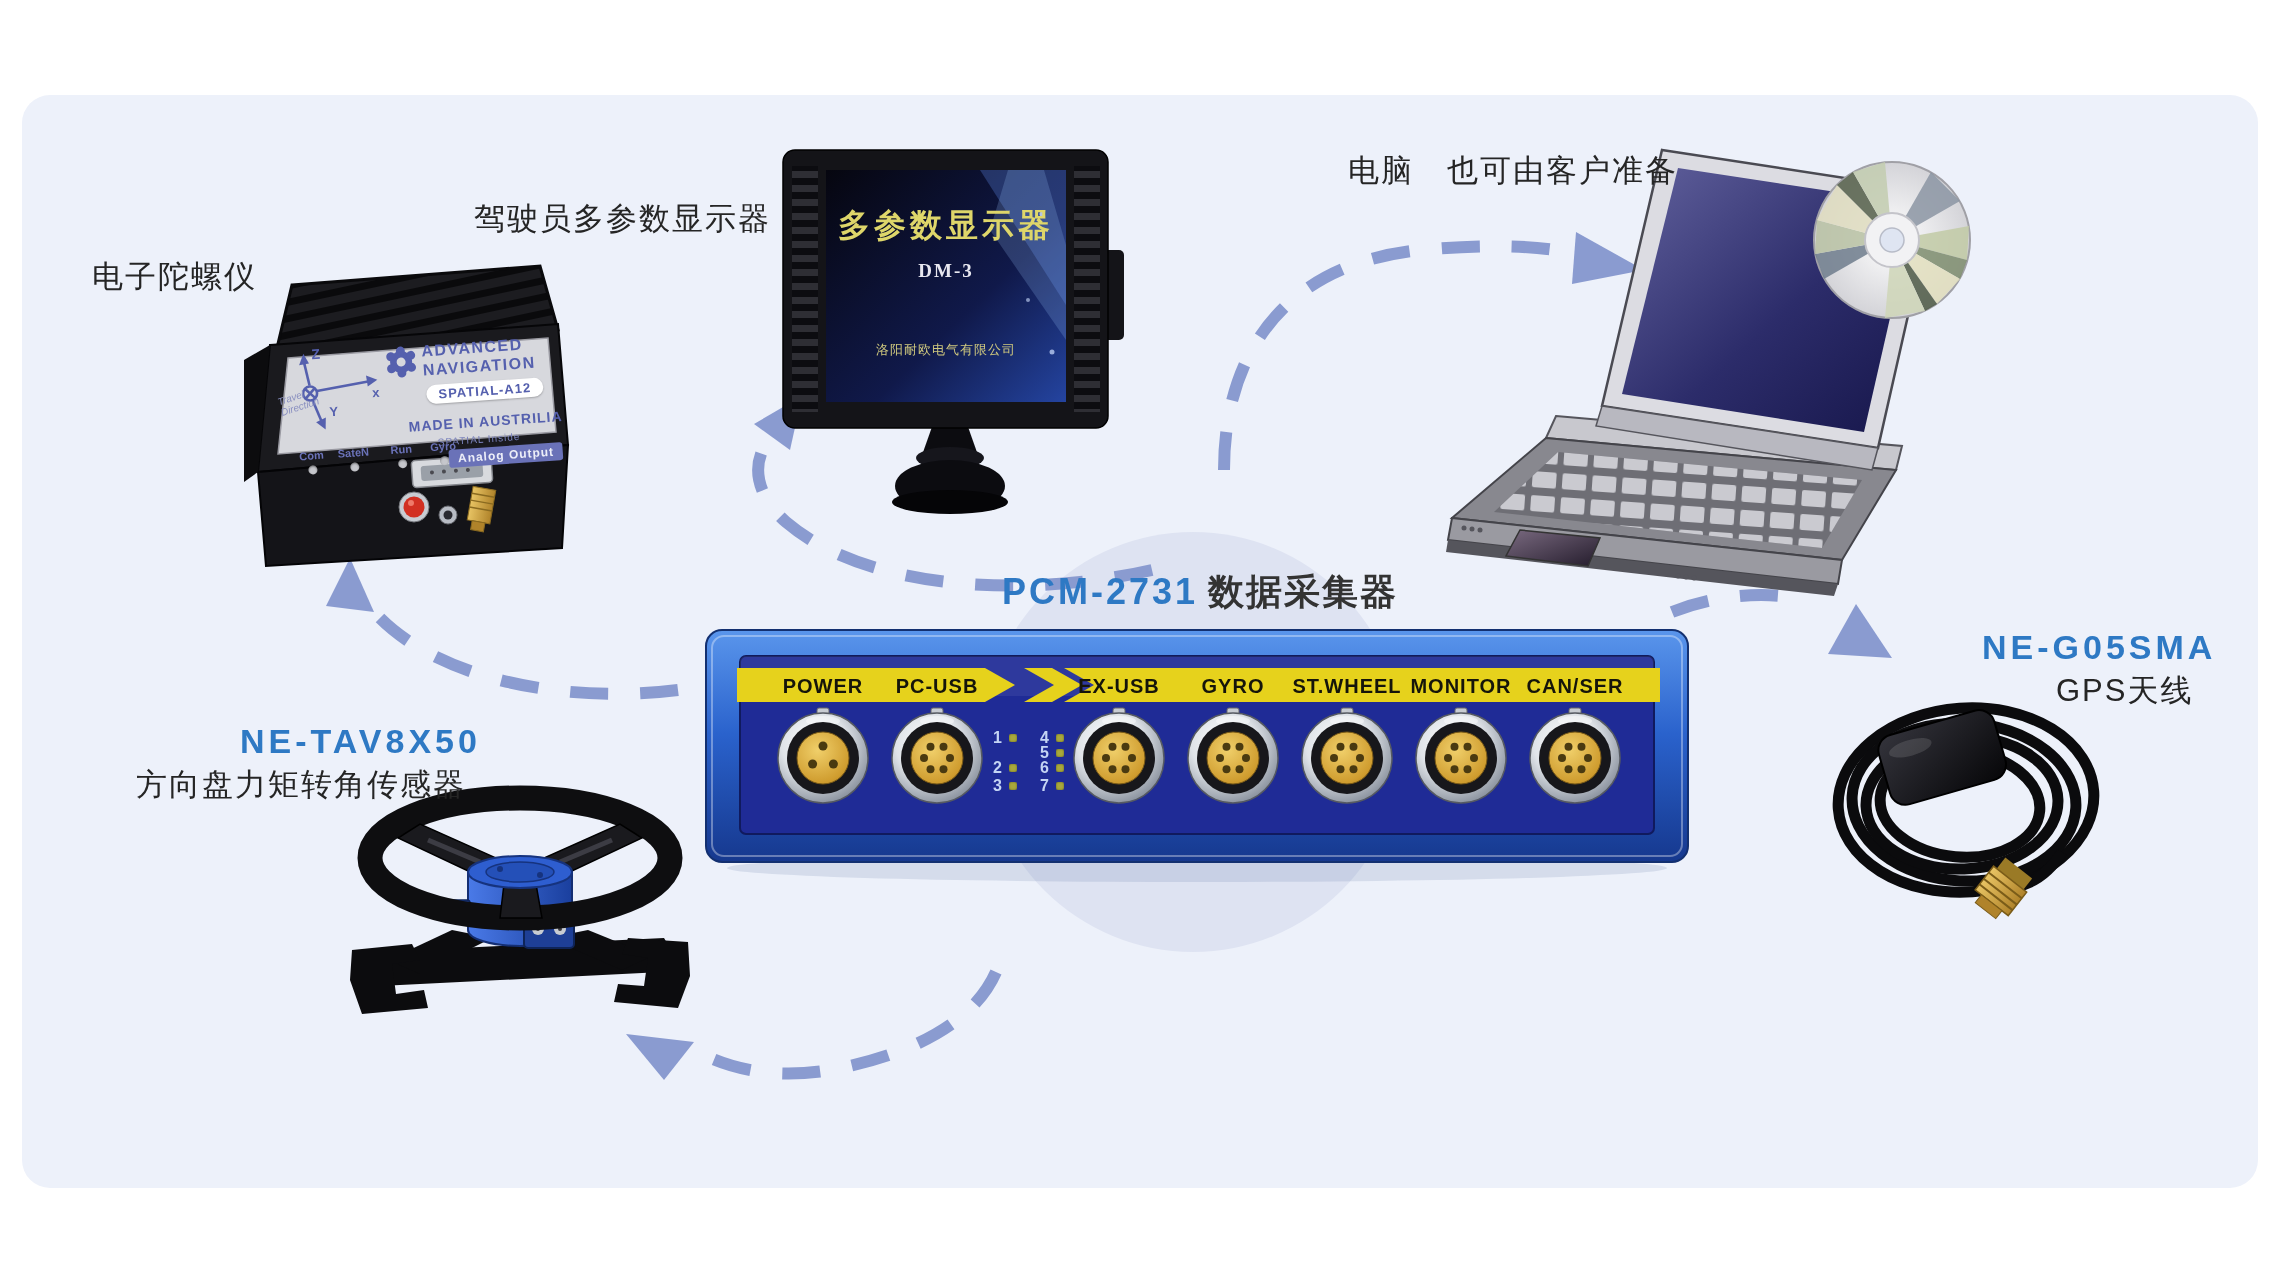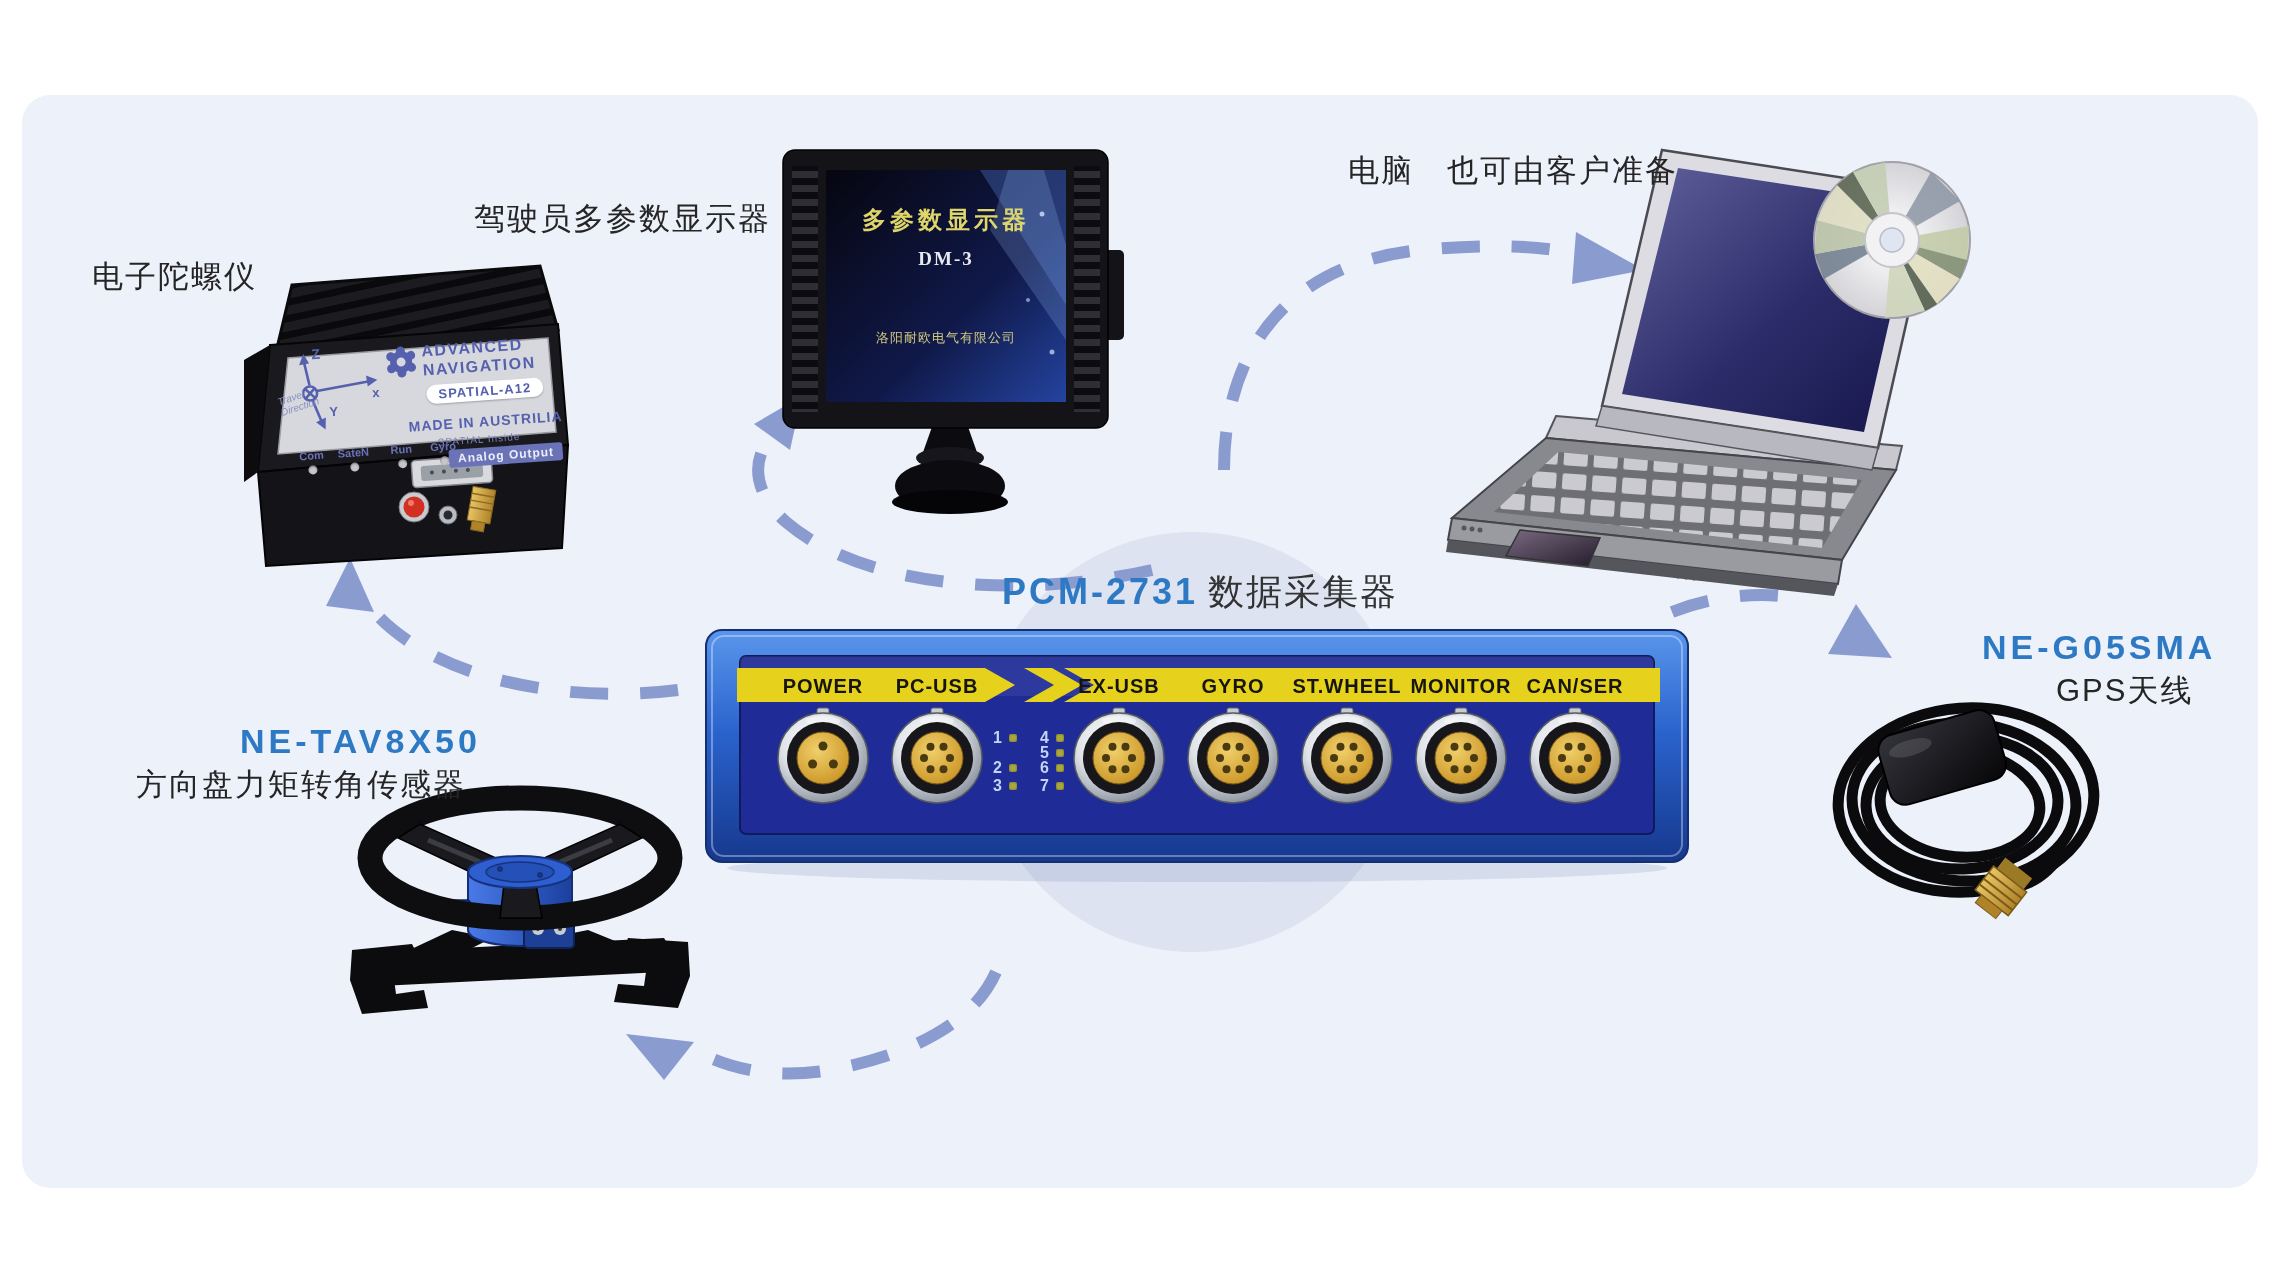--- a/index.html
+++ b/index.html
@@ -6,29 +6,29 @@
   .stage{position:relative;width:2280px;height:1283px;background:#ffffff;overflow:hidden;
          font-family:"Liberation Sans","DejaVu Sans",sans-serif;}
   .panel{position:absolute;left:22px;top:95px;width:2236px;height:1093px;
          background:#edf1fa;border-radius:28px;}
   .scene{position:absolute;left:0;top:0;width:2280px;height:1283px;}
   .cn-label{position:absolute;color:#252525;font-size:31px;font-weight:500;letter-spacing:2px;white-space:nowrap;}
   .code-label{position:absolute;color:#2e79c4;font-size:34px;font-weight:700;letter-spacing:4px;white-space:nowrap;}
   .pcm-title{position:absolute;left:980px;top:568px;width:440px;display:flex;justify-content:center;
              align-items:baseline;gap:10px;white-space:nowrap;}
   .pcm-title .model{color:#2e79c4;font-size:36px;font-weight:700;letter-spacing:3px;}
-  .pcm-title .name{color:#333333;font-size:36px;font-weight:400;letter-spacing:2px;}
+  .pcm-title .name{color:#333333;font-size:36px;font-weight:700;letter-spacing:2px;}
   .port-label{position:absolute;top:668px;height:36px;line-height:36px;transform:translateX(-50%);
               color:#15150a;font-size:20px;font-weight:700;letter-spacing:1px;white-space:nowrap;}
   .led-row{position:absolute;display:flex;align-items:center;gap:7px;}
   .led-row .num{color:#c4d4f4;font-size:16px;font-weight:700;line-height:16px;}
   .led-row .dot{width:8px;height:8px;border-radius:2px;background:#a8a83c;box-shadow:0 0 2px #5a5a20 inset;}
   .screen-text{position:absolute;left:826px;top:176px;width:240px;height:220px;text-align:center;
                padding-top:28px;box-sizing:border-box;pointer-events:none;}
-  .screen-text .st-title{color:#ded66a;font-size:24px;font-weight:700;letter-spacing:4px;}
+  .screen-text .st-title{color:#ded66a;font-size:32px;font-weight:700;letter-spacing:4px;}
   .screen-text .st-model{color:#e8e8f0;font-size:19px;font-weight:700;letter-spacing:2px;margin-top:12px;font-family:Liberation Serif, serif;}
   .screen-text .st-company{color:#cfc87e;font-size:13px;letter-spacing:1px;margin-top:59px;}
   .sticker{position:absolute;left:272px;top:336px;width:300px;height:142px;transform:rotate(-4deg);
            transform-origin:0 0;font-family:"Liberation Sans",sans-serif;}
   .sticker .brand{position:absolute;left:148px;top:16px;color:#5560ae;font-size:16px;font-weight:700;
                   letter-spacing:1.5px;line-height:19px;}
   .sticker .pill{position:absolute;left:150px;top:60px;background:#ffffff;color:#5560ae;font-size:13px;
                  font-weight:700;letter-spacing:1px;padding:2px 12px;border-radius:11px;box-shadow:0 1px 2px rgba(0,0,0,.25);}
   .sticker .madein{position:absolute;left:130px;top:92px;color:#5560ae;font-size:14px;font-weight:700;letter-spacing:1px;}
   .sticker .sub{position:absolute;left:158px;top:112px;color:#7a82bc;font-size:10px;letter-spacing:1px;}

